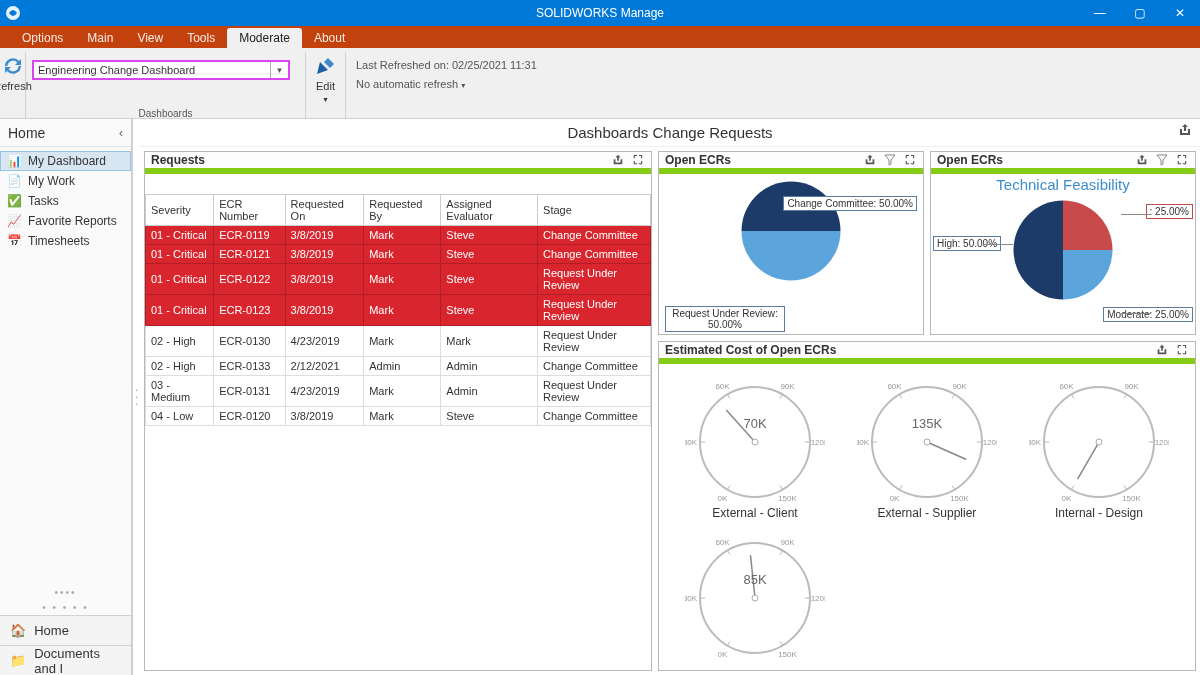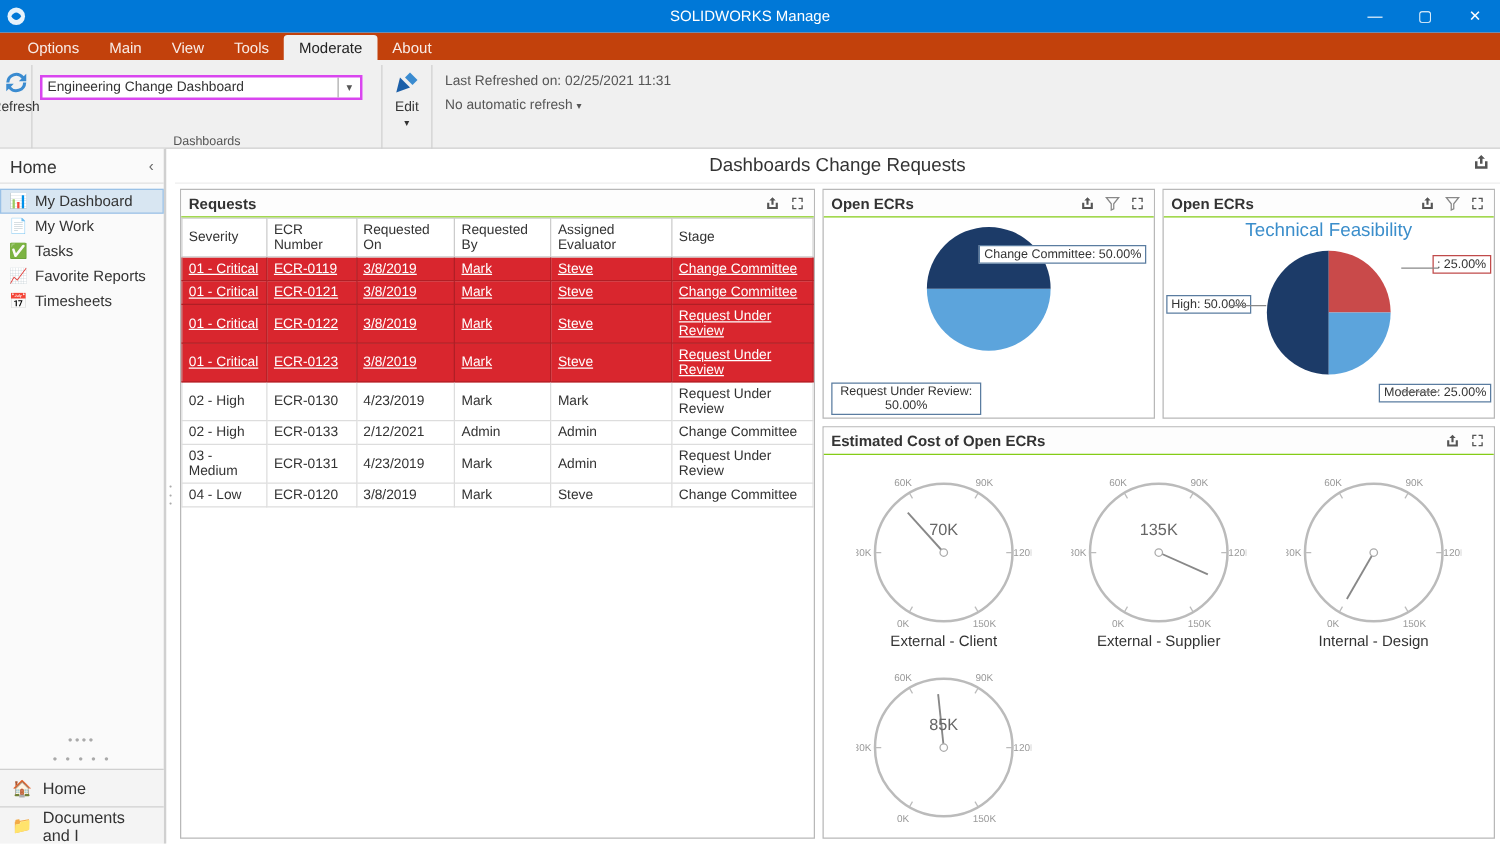--- a/index.html
+++ b/index.html
@@ -41,35 +41,35 @@
 .sidebar-bottom-btn { height: 30px; border-top: 1px solid #d0d0d0; display: flex; align-items: center; gap: 8px; padding: 0 10px; font-size: 13px; background: #f4f4f4; }
 .vertical-dots { width: 8px; display:flex; flex-direction:column; align-items:center; justify-content:center; color:#aaa; font-size:6px; gap:1px; border-left:1px solid #d0d0d0;}
 
 
 .content { flex: 1; display: flex; flex-direction: column; }
 .content-title { height: 28px; display: flex; align-items: center; justify-content: center; font-size: 15px; color: #333; position: relative; border-bottom: 1px solid #eee;}
 .content-title .share-icon { position: absolute; right: 8px; top: 4px; }
 
 .dash-body { flex: 1; display: flex; gap: 6px; padding: 4px; overflow: hidden;}
 .panel { border: 1px solid #b8b8b8; background: #fff; display: flex; flex-direction: column; }
-.panel-header { height: 22px; border-bottom: 1px solid #84cc16; display: flex; align-items: center; padding: 0 6px; font-size: 12px; font-weight: bold; background: #fdfdfd;}
+.panel-header { height: 22px; border-bottom: 6px solid #84cc16; display: flex; align-items: center; padding: 0 6px; font-size: 12px; font-weight: bold; background: #fdfdfd;}
 .panel-header .tools { margin-left: auto; display: flex; gap: 6px; color: #555; }
 .panel-header .tools span { font-size: 12px; }
 
 .left-col { width: 508px; display: flex; flex-direction: column; }
 .right-col { flex: 1; display: flex; flex-direction: column; gap: 6px; min-width: 0;}
 .pie-row { display: flex; gap: 6px; height: 186px; }
 .pie-panel { flex: 1; min-width: 0;}
 .gauge-panel { flex: 1; }
 
 
 table.req { width: 100%; border-collapse: collapse; font-size: 11px; }
 table.req th { text-align: left; font-weight: normal; padding: 3px 5px; border: 1px solid #ccc; background: #fff; color: #333;}
 table.req td { padding: 3px 5px; border: 1px solid #ddd; }
-tr.critical td { background: #d9262e; color: #fff; border-color: #b01f25; text-decoration: underline;}
+tr.critical td { background: #d9262e; color: #fff; border-color: #b01f25;}
 tr.normal td { background: #fff; color: #333; }
 
 
 .chart-area { flex:1; position: relative; overflow: hidden; }
 .chart-title { text-align: center; color: #3b8ecb; font-size: 15px; padding-top: 2px; }
 .pie-svg { display: block; margin: 2px auto 0; }
 .callout { position: absolute; border: 1px solid #5a7ca0; background: #fff; font-size: 10px; padding: 1px 3px; color: #333; text-align:center; line-height:1.1;}
 .callout.red { border-color: #c04a4a; }
 .leader { position: absolute; background: #888; }
 
@@ -214,21 +214,21 @@
             <span>Requests</span>
             <div class="tools">
               <span class="tool-icon">
                   <svg width="12" height="12" viewBox="0 0 14 14">
                     <path d="M2 6v6h10V6h-2v4H4V6H2zm5-5L4 4h2v4h2V4h2L7 1z" fill="#555"></path>
                   </svg>
                 </span>
               <span class="tool-icon">⛶</span>
             </div>
           </div>
-          <div style="flex:1; overflow:auto;">
+          <div style="flex:1; overflow:auto;margin-top:20px;">
             <table class="req" id="req-table">
                 <thead>
                   <tr>
                     <th>Severity</th>
                     <th>ECR Number</th>
                     <th>Requested On</th>
                     <th>Requested By</th>
                     <th>Assigned Evaluator</th>
                     <th>Stage</th>
                   </tr>

